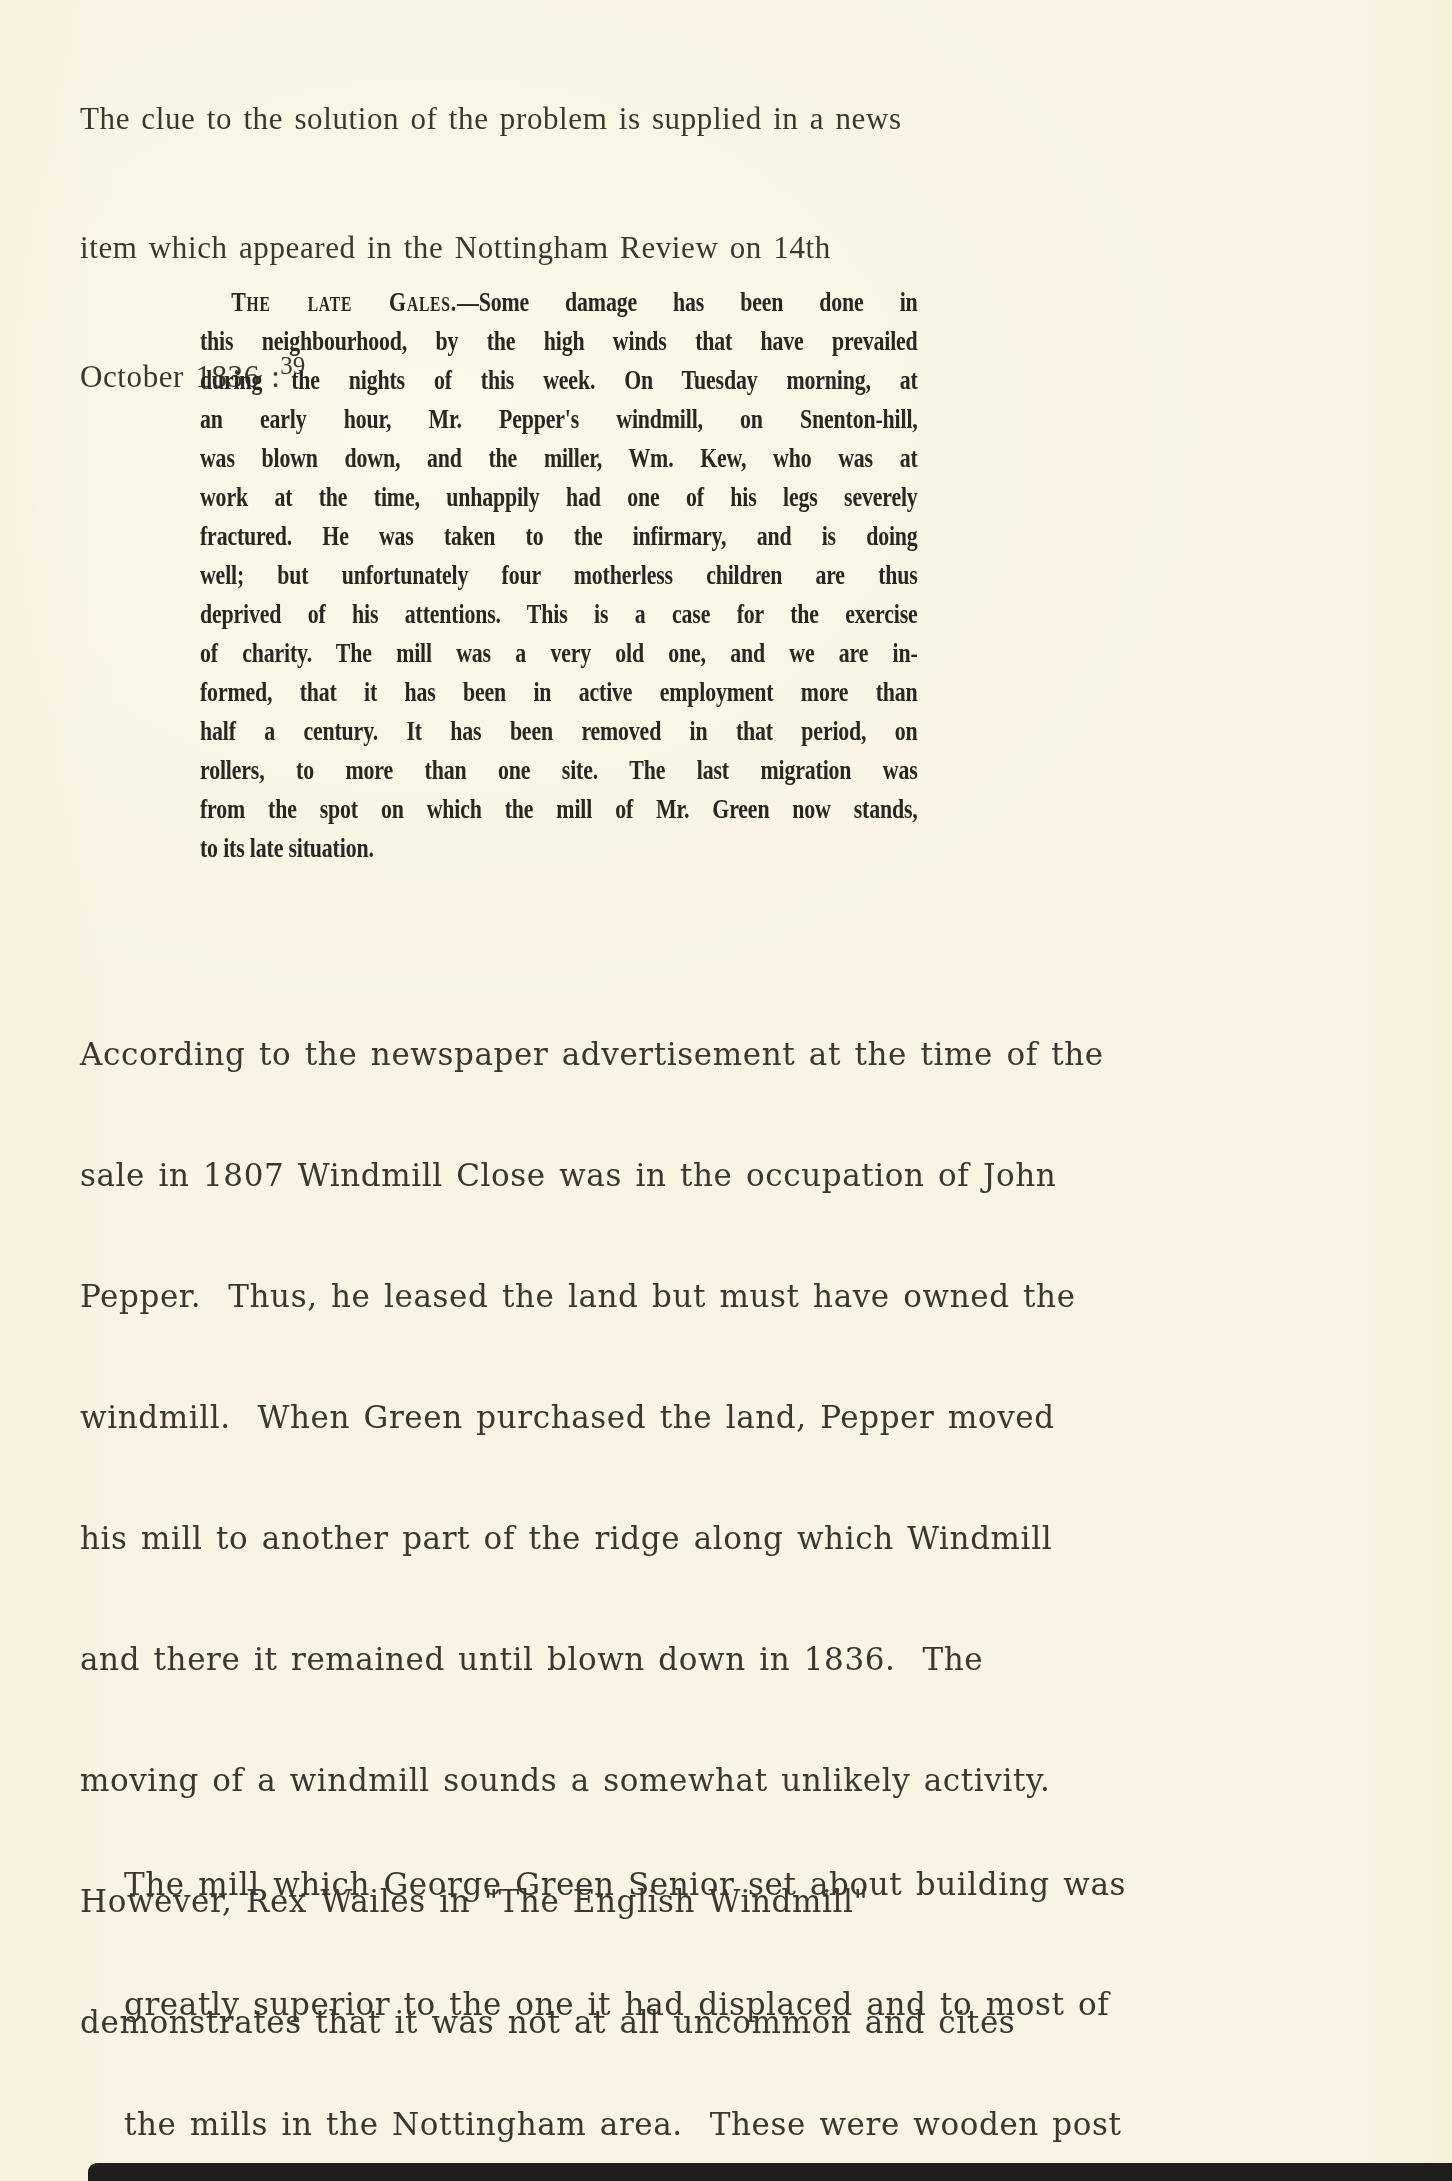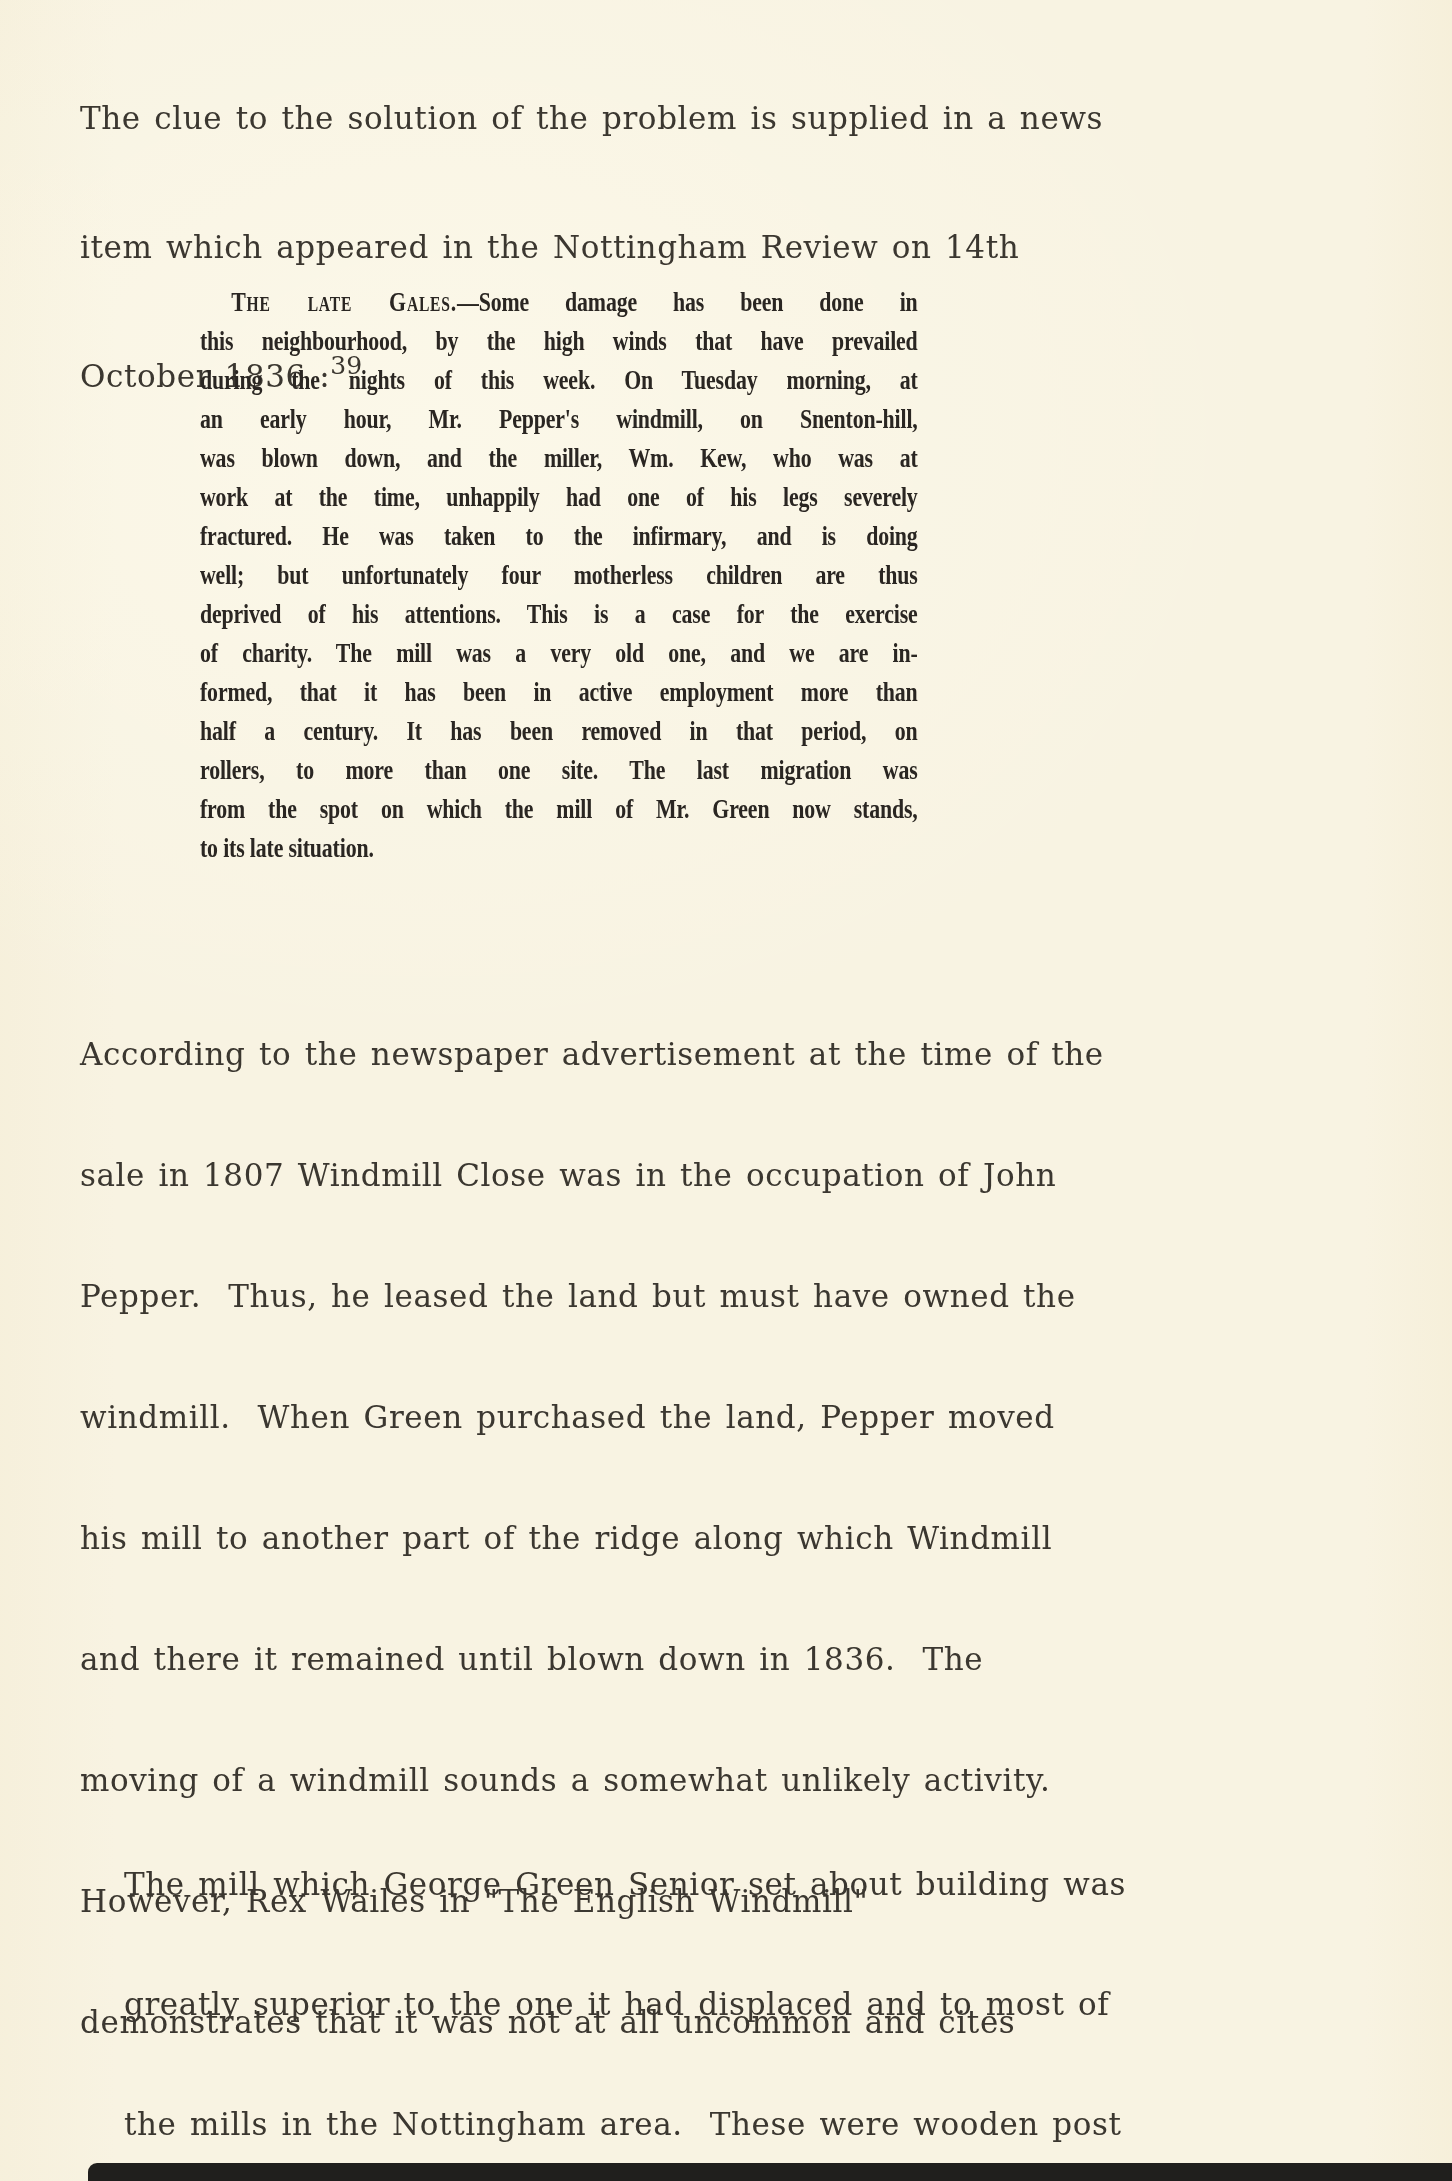--- a/index.html
+++ b/index.html
@@ -22,21 +22,21 @@
 
   .typewriter {
     position: absolute;
     color: #3b3730;
     font-size: 31px;
     letter-spacing: 0.6px;
     word-spacing: 3px;
     white-space: pre;
   }
   .tw-line { height: 49px; line-height: 49px; }
-  #intro .tw-line { height: 57px; line-height: 57px; }
+  #intro .tw-line { height: 57px; line-height: 57px; font-family: Liberation Serif, serif; }
   #para-post-mill .tw-line { height: 48px; line-height: 48px; margin-left: 40px; }
 
   sup.fn {
     font-size: 25px;
     line-height: 0;
     vertical-align: baseline;
     position: relative;
     top: -13px;
     letter-spacing: 0;
   }

